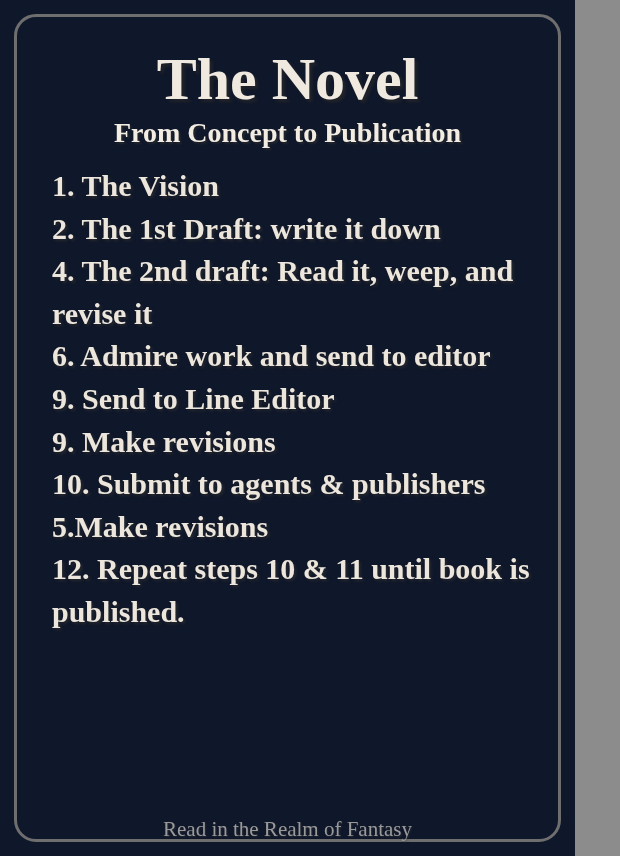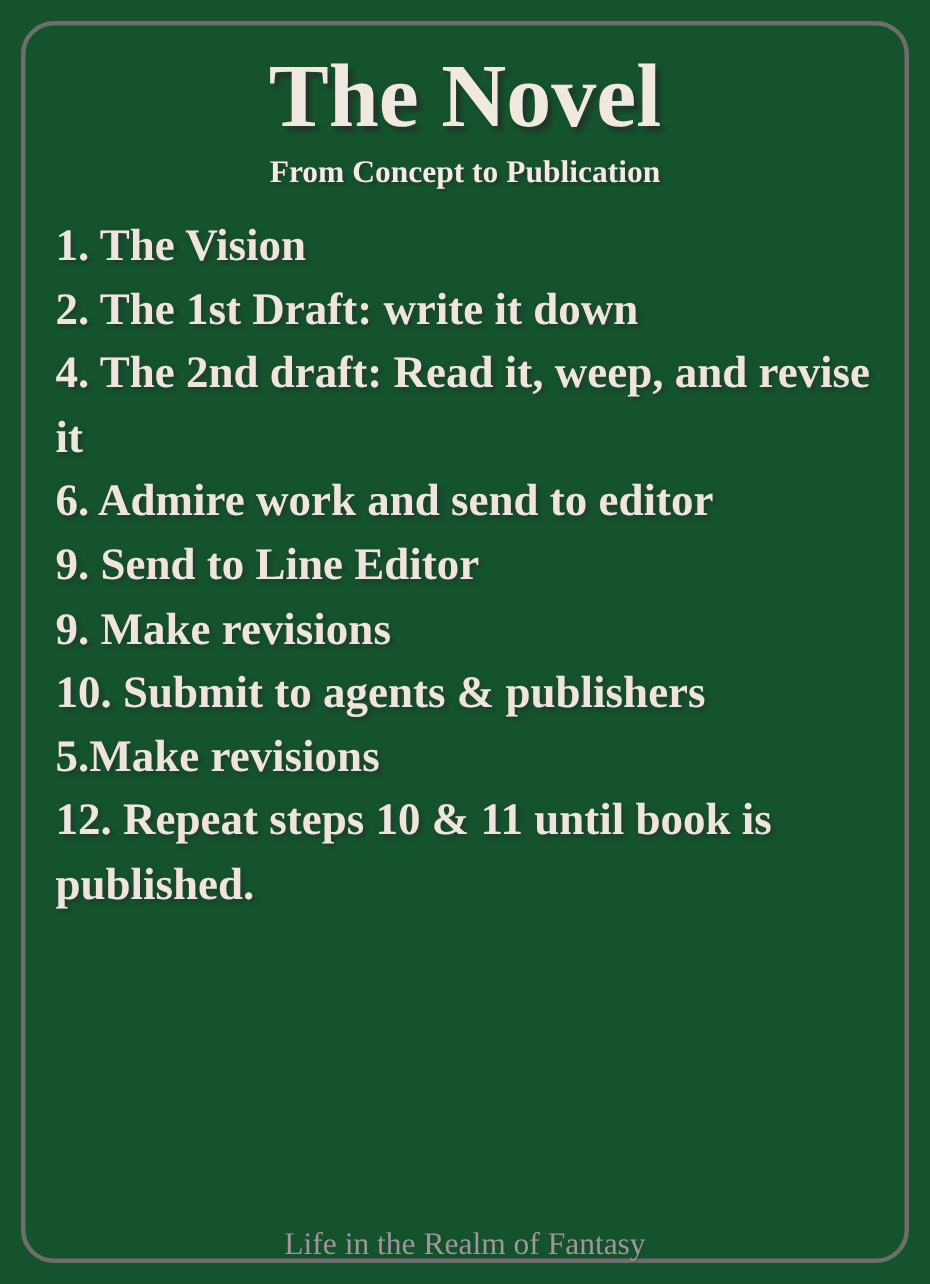--- a/index.html
+++ b/index.html
@@ -8,25 +8,25 @@
   }
   body {
     width: 620px;
     height: 856px;
     background: #8c8c8c;
     font-family: "Liberation Serif", serif;
     overflow: hidden;
   }
   .poster {
     position: relative;
-    width: 620px;
+    width: 575px;
     height: 856px;
     box-sizing: border-box;
-    background: #14532d;
-    padding: 3px;
+    background: #0f172a;
+    padding: 18px;
   }
   .frame {
     position: absolute;
     left: 14px;
     top: 14px;
     right: 14px;
     bottom: 14px;
     border: 3px solid #6e6e6e;
     border-radius: 22px;
     box-sizing: border-box;
@@ -45,21 +45,21 @@
     font-weight: bold;
     color: #efe9e0;
     letter-spacing: 0px;
     line-height: 1.05;
     margin: 8px 0 2px 0;
     text-shadow: 3px 3px 3px rgba(40,40,40,0.75);
     font-family: "Liberation Serif", serif;
   }
   .subtitle {
     text-align: center;
-    font-size: 21px;
+    font-size: 28px;
     font-weight: bold;
     color: #f2ece3;
     margin: 6px 0 16px 0;
     text-shadow: 2px 2px 2px rgba(45,45,45,0.7);
     font-family: "Liberation Serif", serif;
   }
   .steps {
     list-style: none;
     margin: 0;
     padding: 0 0 0 10px;
@@ -98,14 +98,14 @@
       <li>2. The 1st Draft: write it down</li>
       <li>4. The 2nd draft: Read it, weep, and revise it</li>
       <li>6. Admire work and send to editor</li>
       <li>9. Send to Line Editor</li>
       <li>9. Make revisions</li>
       <li>10. Submit to agents &amp; publishers</li>
       <li>5.Make revisions</li>
       <li>12. Repeat steps 10 &amp; 11 until book is published.</li>
     </ul>
   </div>
-  <div class="footer">Life in the Realm of Fantasy</div>
+  <div class="footer">Read in the Realm of Fantasy</div>
 </div>
 
 </body></html>

